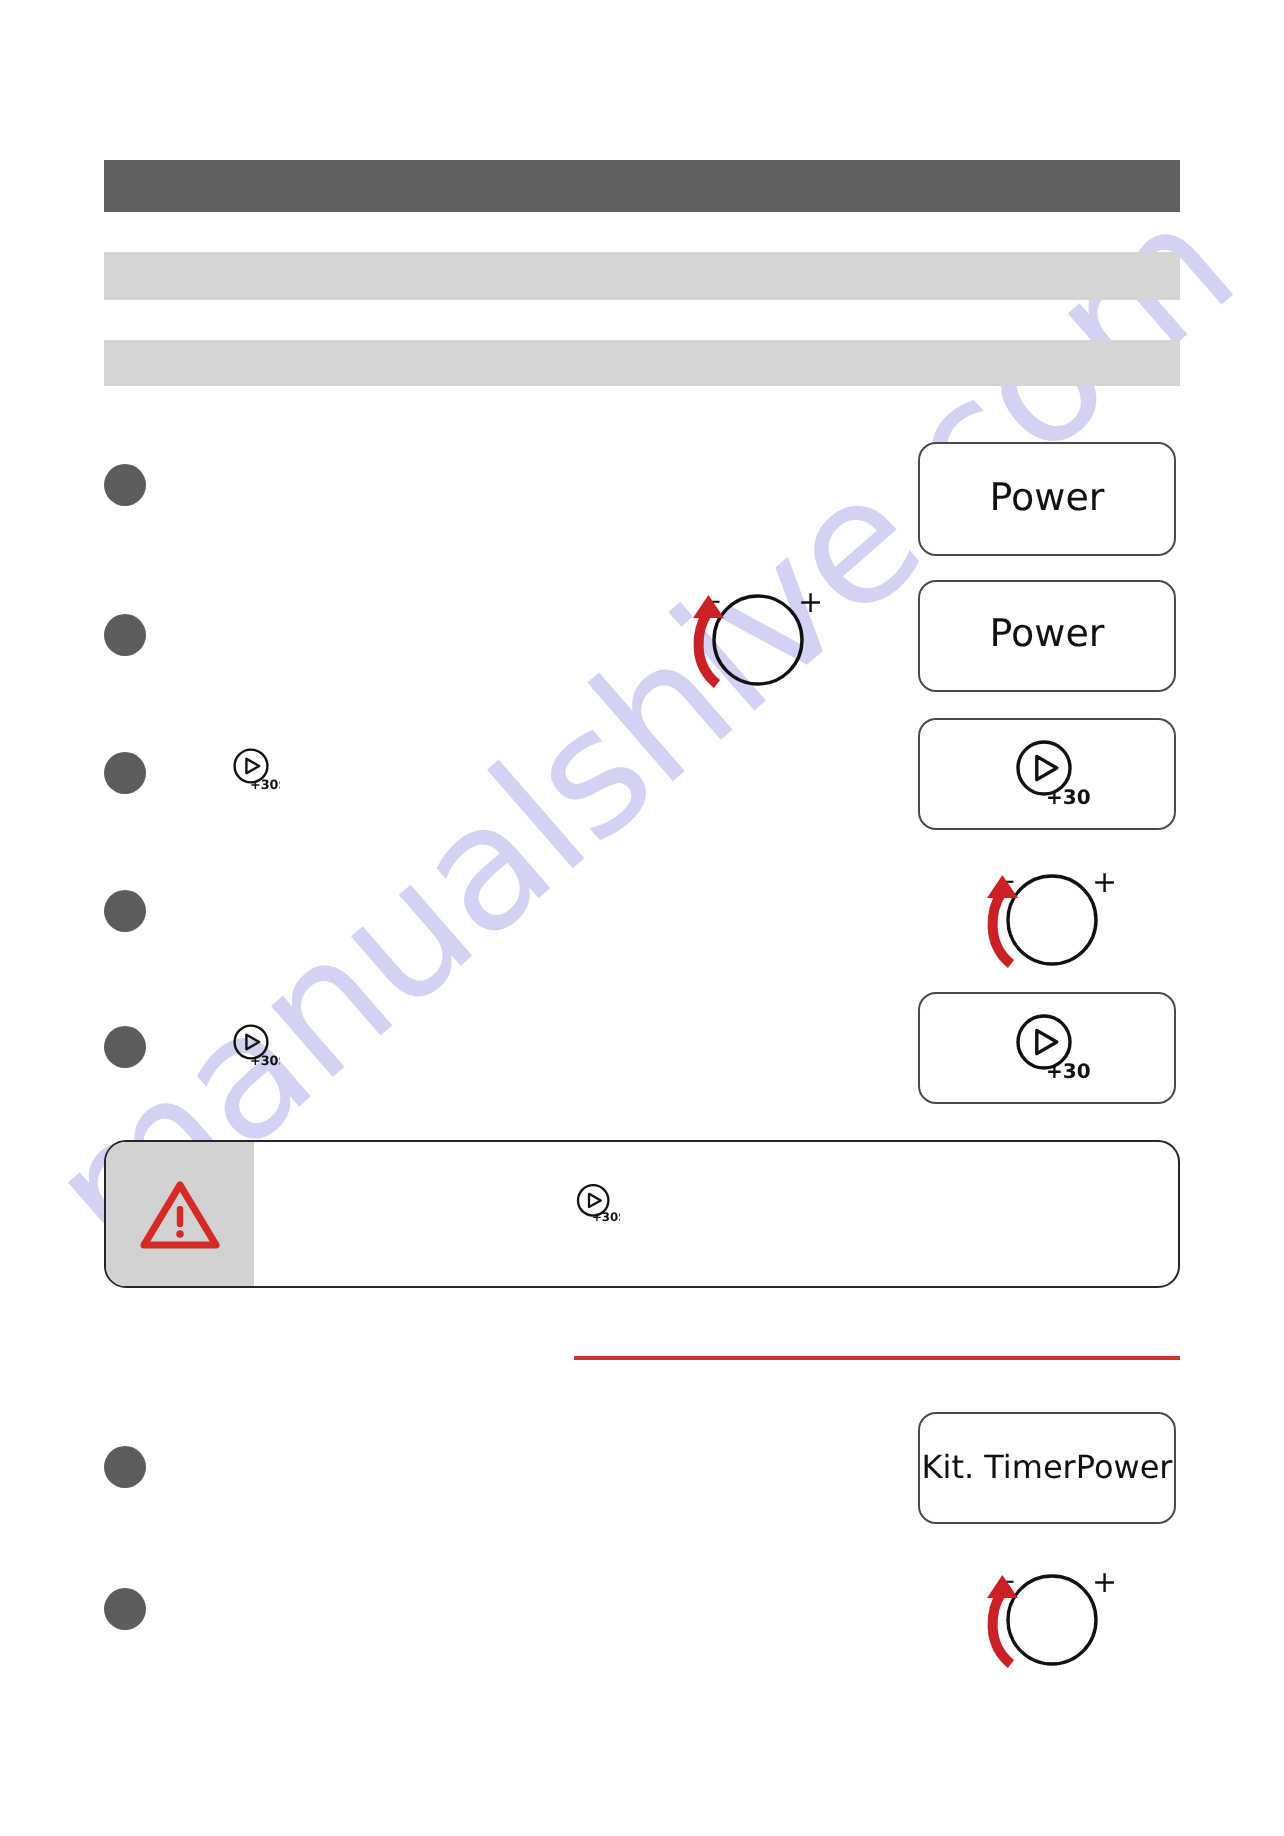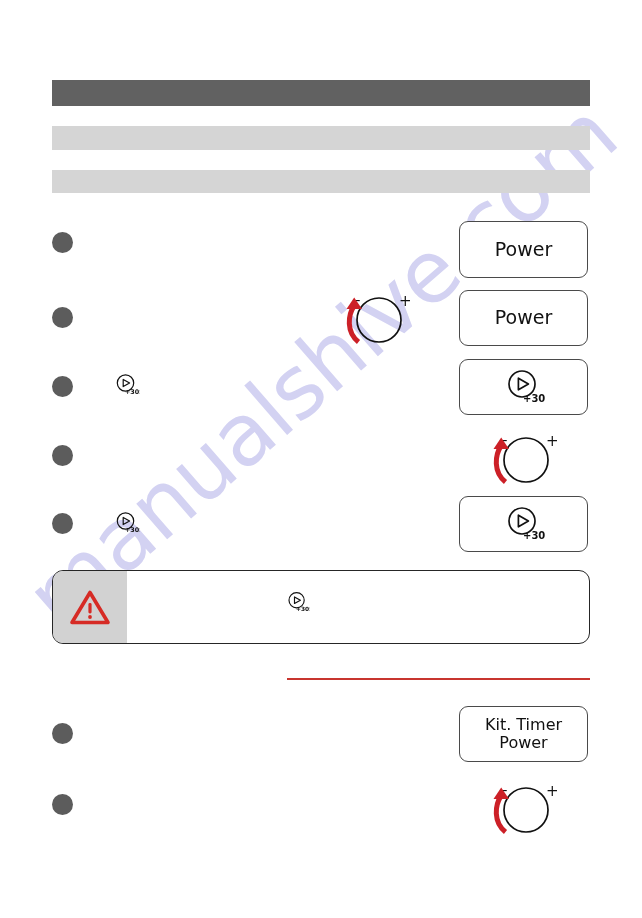--- a/index.html
+++ b/index.html
@@ -100,21 +100,21 @@
     font-family: "DejaVu Sans", sans-serif;
     font-size: 19px;
     color: #111111;
     line-height: 1.12;
   }
   .keycap.kc-power-1 { left: 459px; top: 221px; width: 129px; height: 57px; }
   .keycap.kc-power-2 { left: 459px; top: 290px; width: 129px; height: 56px; }
   .keycap.kc-30s-1   { left: 459px; top: 359px; width: 129px; height: 56px; }
   .keycap.kc-30s-2   { left: 459px; top: 496px; width: 129px; height: 56px; }
   .keycap.kc-timer   { left: 459px; top: 706px; width: 129px; height: 56px;
-                       font-size: 16px; flex-direction: column; }
+                       font-size: 16px; }
   .keycap .kc-line { display: block; }
 
   
   .icon30s {
     position: relative;
     display: inline-block;
   }
   .icon30s svg { display: block; }
   .icon30s.sz-big   { width: 42px; height: 38px; }
   .icon30s.sz-small { width: 26px; height: 24px; }

